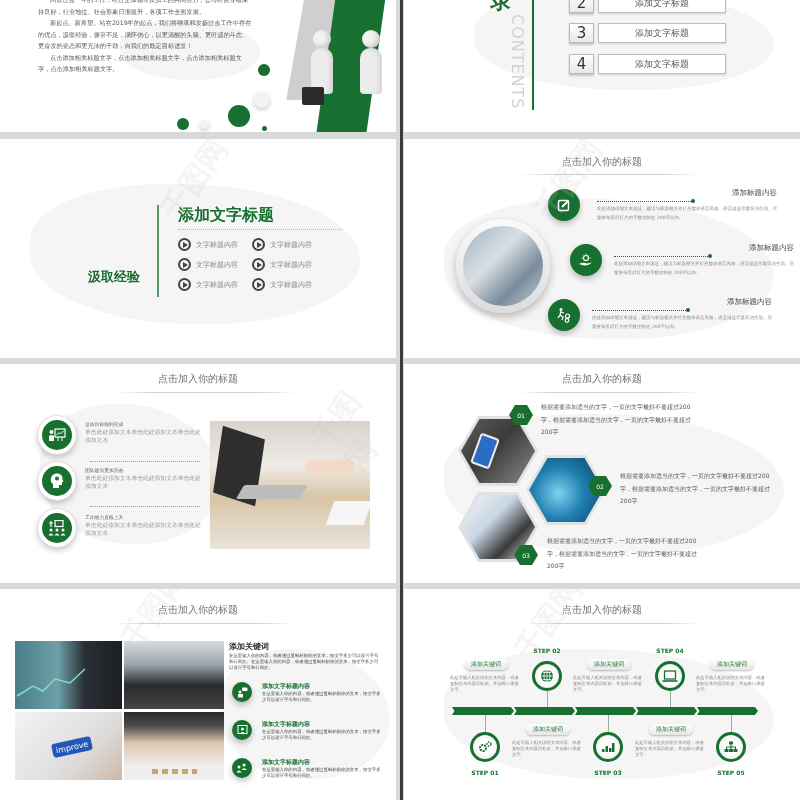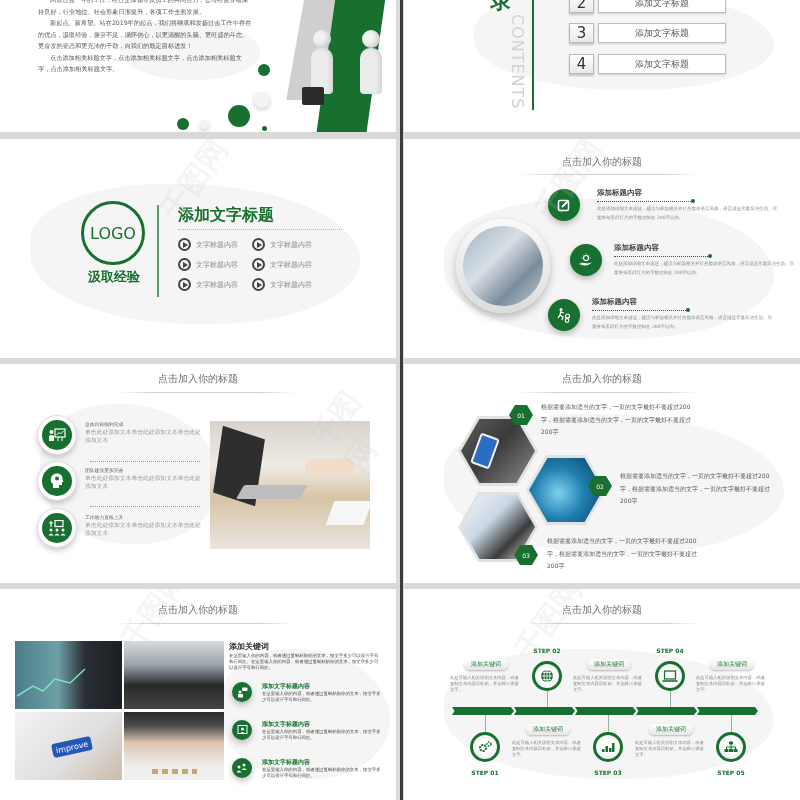--- a/index.html
+++ b/index.html
@@ -48,21 +48,21 @@
   #s3 .heading { position: absolute; left: 178px; top: 66px; font-size: 16px; font-weight: bold; color: #17702f; }
   #s3 .dotline { position: absolute; left: 178px; top: 90px; width: 164px; border-top: 1px dotted #b8b8b8; }
   #s3 .item { position: absolute; display: flex; align-items: center; gap: 5px; font-size: 7px; color: #888; }
   #s3 .play { width: 13px; height: 13px; border: 2px solid #444; border-radius: 50%; display: flex; align-items: center; justify-content: center; }
   #s3 .play i { width: 0; height: 0; border-left: 5px solid #444; border-top: 3.5px solid transparent; border-bottom: 3.5px solid transparent; margin-left: 1px; }
 
   
   #s4 .photo-ring { position: absolute; left: 52px; top: 80px; width: 94px; height: 94px; border-radius: 50%; background: linear-gradient(#fafafa, #dcdcdc); box-shadow: 0 4px 8px rgba(0,0,0,.25); }
   #s4 .photo-ring .inner { position: absolute; left: 7px; top: 7px; width: 80px; height: 80px; border-radius: 50%; background: linear-gradient(135deg, #9fb4c6 0%, #d9dfe4 40%, #7a8c9c 70%, #c4ccd2 100%); }
   #s4 .blk { position: absolute; }
-  #s4 .blk .t { font-size: 7.5px; font-weight: bold; color: #444; }
+  #s4 .blk .t { font-size: 7.5px; font-weight: normal; color: #444; text-align: right; }
   #s4 .blk .dl { width: 96px; border-top: 1px dotted #17702f; margin: 3px 0 2px 0; position: relative; }
   #s4 .blk .dl:after { content: ""; position: absolute; right: -2px; top: -3px; width: 4px; height: 4px; border-radius: 50%; background: #17702f; }
   #s4 .blk .d { font-size: 4.5px; color: #888; line-height: 9px; width: 180px; }
 
   
   #s5 .entry { position: absolute; left: 85px; width: 120px; }
   #s5 .entry .t { font-size: 4.8px; color: #666; line-height: 7px; }
   #s5 .entry .d { font-size: 5.8px; color: #999; line-height: 8px; }
   #s5 .sep { position: absolute; left: 90px; width: 110px; border-top: 1px dotted #999; }
   #s5 .laptop { position: absolute; left: 210px; top: 57px; width: 160px; height: 128px; background: linear-gradient(180deg, #d9d3cd 0%, #efebe6 35%, #d8c4a6 60%, #e9e4de 100%); }
@@ -135,21 +135,20 @@
     <div class="lbl">添加文字标题</div>
   </div>
   <div class="row" style="top:54px;">
     <div class="num">4</div>
     <div class="lbl">添加文字标题</div>
   </div>
 </div>
 
 <div class="slide" id="s3">
   <div class="worldmap" style="left:30px;top:45px;width:330px;height:140px;"></div>
-  <div class="logo-ring">LOGO</div>
   <div class="part">汲取经验</div>
   <div class="vdiv"></div>
   <div class="heading">添加文字标题</div>
   <div class="dotline"></div>
   <div class="item" style="left:178px;top:99px;">
       <span class="play">
         <i></i>
       </span>
       <span>文字标题内容</span>
     </div>

